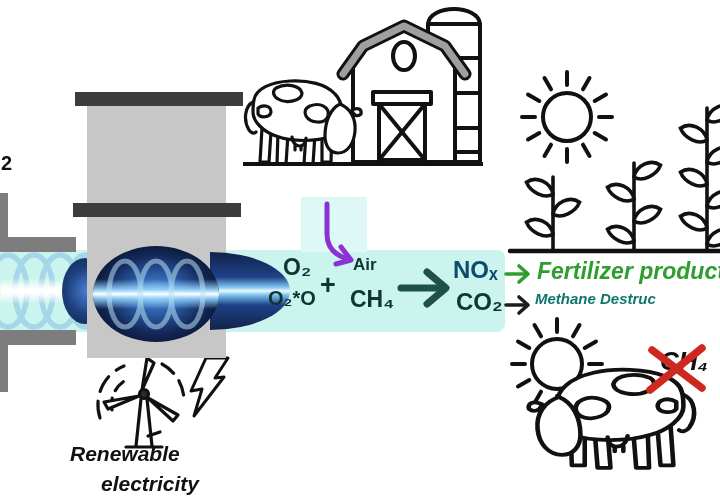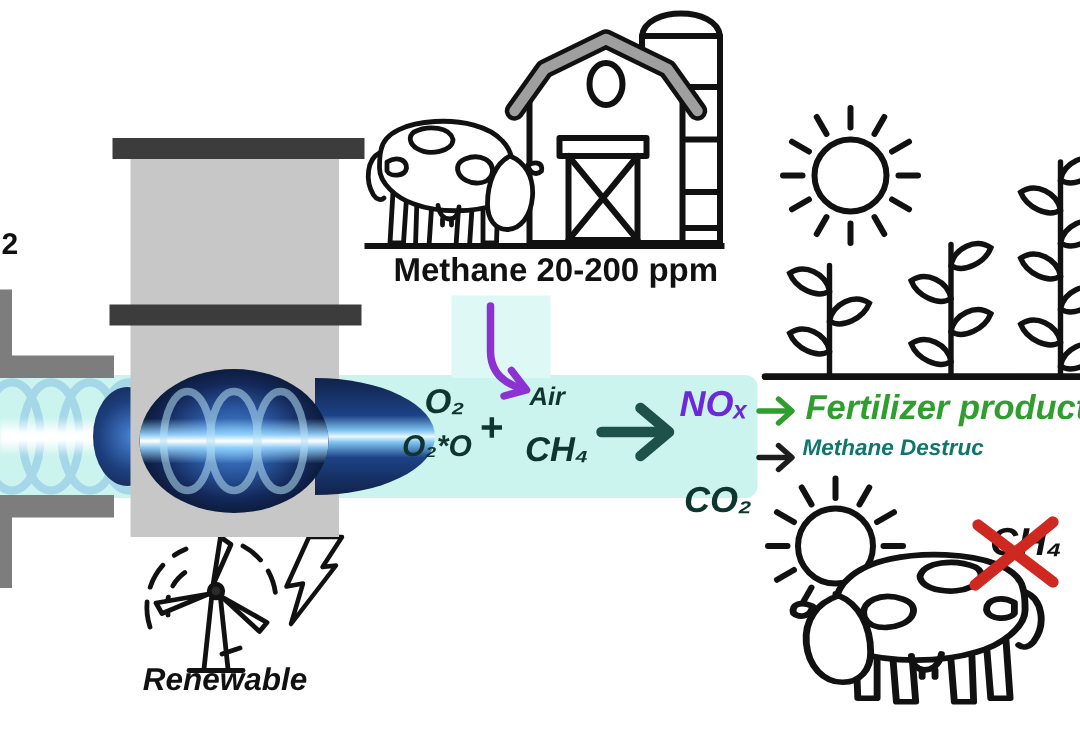--- a/index.html
+++ b/index.html
@@ -1,19 +1,19 @@
 <!DOCTYPE html>
 <html><head>
 <meta charset="utf-8">
 <style>
   html,body{margin:0;padding:0;background:#fff;}
   .canvas{position:relative;width:720px;height:502px;background:#fff;overflow:hidden;
           font-family:"Liberation Sans",sans-serif;}
   .abs{position:absolute;}
-  .chem{font-weight:bold;font-style:italic;color:#0e352e;line-height:1;}
+  .chem{font-weight:bold;color:#0e352e;line-height:1;}
   .bar-dark{background:#3c3c3c;}
   .bar-flange{background:#7d7d7d;}
   .lbl{color:#111;font-weight:bold;}
   .bi{font-weight:bold;font-style:italic;}
   svg{display:block;overflow:visible;}
 </style>
 </head>
 <body>
 
 <div class="canvas">
@@ -114,22 +114,22 @@
   <div class="abs chem" style="left:353px;top:256px;font-size:17px;z-index:11;">Air</div>
   <div class="abs chem" style="left:350px;top:288px;font-size:23px;z-index:11;">CH₄</div>
 
   <svg class="abs" style="left:398px;top:266px;z-index:11;" width="58" height="44" viewBox="0 0 58 44">
     <g fill="none" stroke="#1d5149" stroke-width="7" stroke-linecap="round" stroke-linejoin="round">
       <line x1="3" y1="22" x2="42" y2="22"></line>
       <path d="M29 6 L48 22 L29 38"></path>
     </g>
   </svg>
 
-  <div class="abs chem" style="left:453px;top:258px;font-size:24px;color:#6d28d9;z-index:11;">NOₓ</div>
-  <div class="abs chem" style="left:456px;top:290px;font-size:24px;z-index:11;margin-top:32px;">CO₂</div>
+  <div class="abs chem" style="left:453px;top:258px;font-size:24px;color:#0c4a6e;z-index:11;">NOₓ</div>
+  <div class="abs chem" style="left:456px;top:290px;font-size:24px;z-index:11;">CO₂</div>
 
   <svg class="abs" style="left:504px;top:262px;z-index:11;" width="32" height="24" viewBox="0 0 32 24">
     <g fill="none" stroke="#2f9e2f" stroke-width="3.6" stroke-linecap="round" stroke-linejoin="round">
       <line x1="2" y1="12" x2="22" y2="12"></line>
         <path d="M15 4 L24 12 L15 20"></path>
     </g>
   </svg>
   <div class="abs bi" style="left:537px;top:258px;font-size:23px;color:#2f9e2f;white-space:nowrap;z-index:11;">Fertilizer product</div>
 
   <svg class="abs" style="left:504px;top:293px;z-index:11;" width="32" height="24" viewBox="0 0 32 24">
@@ -160,21 +160,20 @@
     <path d="M10 74 L30 46 L71 26 L112 46 L132 74" fill="none" stroke="#111" stroke-width="13" stroke-linecap="round" stroke-linejoin="round"></path>
     <path d="M10 74 L30 46 L71 26 L112 46 L132 74" fill="none" stroke="#9f9f9f" stroke-width="7" stroke-linecap="round" stroke-linejoin="round"></path>
   </svg>
 
   <svg class="abs" style="left:240px;top:76px;z-index:3;" width="132" height="94" viewBox="0 0 132 94">
     <use href="#cow-shape"></use>
   </svg>
 
   <div class="abs" style="left:243px;top:162px;width:240px;height:4px;background:#111;z-index:3;"></div>
 
-  <div class="abs lbl" style="left:248px;top:167px;width:245px;text-align:center;font-size:22px;z-index:3;">Methane 20-200 ppm</div>
 
   <svg class="abs" style="left:505px;top:62px;z-index:2;" width="215" height="194" viewBox="0 0 215 194">
     <g>
       <use href="#sun-rays" transform="translate(62,55)"></use>
       <circle cx="62" cy="55" r="24" fill="#fff" stroke="#111" stroke-width="4"></circle>
     </g>
     <g stroke="#111" stroke-width="3.6" fill="none" stroke-linecap="round">
       <line x1="5" y1="189" x2="215" y2="189" stroke-width="4.5"></line>
       <g>
         <line x1="48" y1="115" x2="48" y2="189"></line>
@@ -233,15 +232,16 @@
       <line x1="59" y1="47" x2="64" y2="94"></line>
       <line x1="38" y1="95" x2="74" y2="95"></line>
       <circle cx="56" cy="42" r="4.5" fill="#2b2b2b"></circle>
     </g>
   </svg>
 
   <svg class="abs" style="left:188px;top:356px;z-index:2;" width="42" height="62" viewBox="0 0 42 62">
     <path d="M18 2 L40 2 L27 22 L36 21 L6 60 L14 33 L3 35 Z" fill="#fff" stroke="#111" stroke-width="3" stroke-linejoin="round"></path>
   </svg>
 
-  <div class="abs bi" style="left:70px;top:442px;width:160px;text-align:center;font-size:21px;color:#111;z-index:2;">Renewable</div>
+  <div class="abs bi" style="left:70px;top:442px;width:160px;text-align:left;font-size:21px;color:#111;z-index:2;">Renewable</div>
+  <div class="abs bi" style="left:70px;top:472px;width:160px;text-align:center;font-size:21px;color:#111;z-index:2;">electricity</div>
 
 </div>
 
 </body></html>

